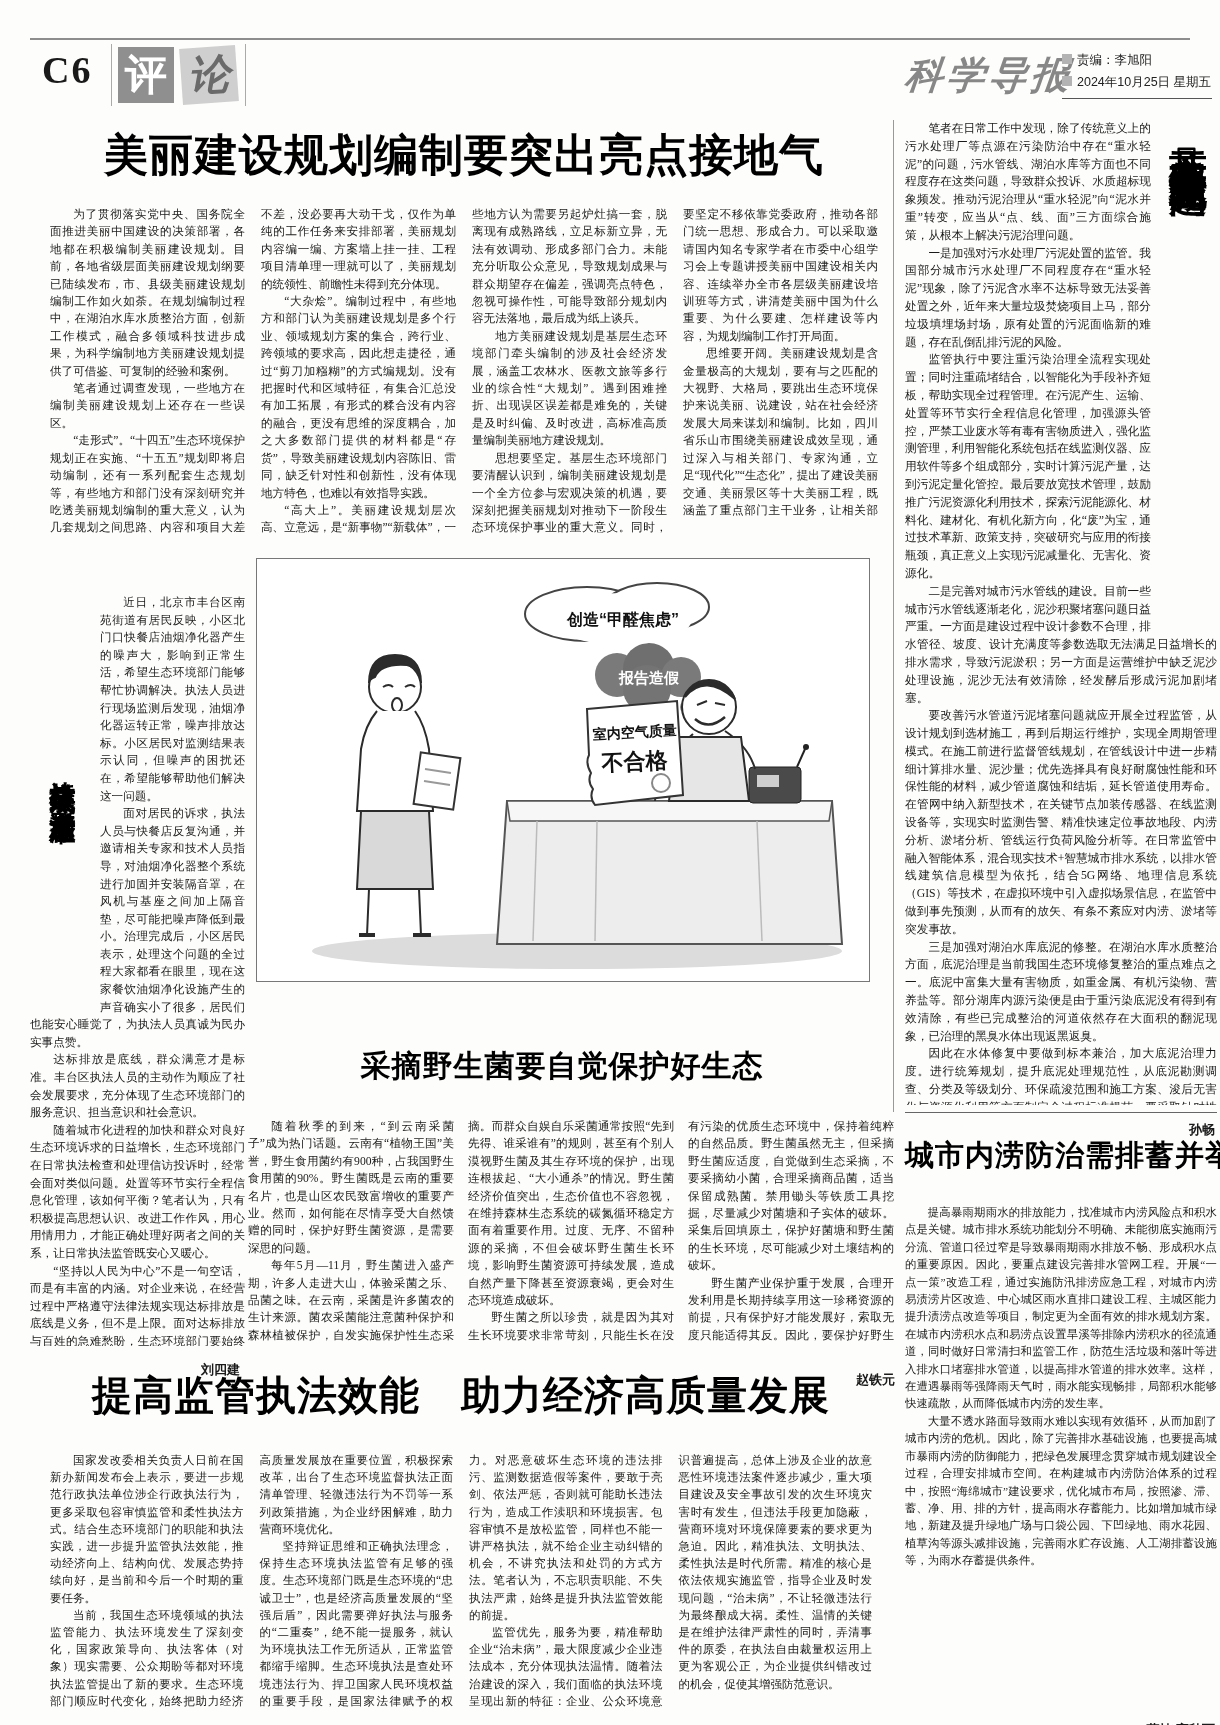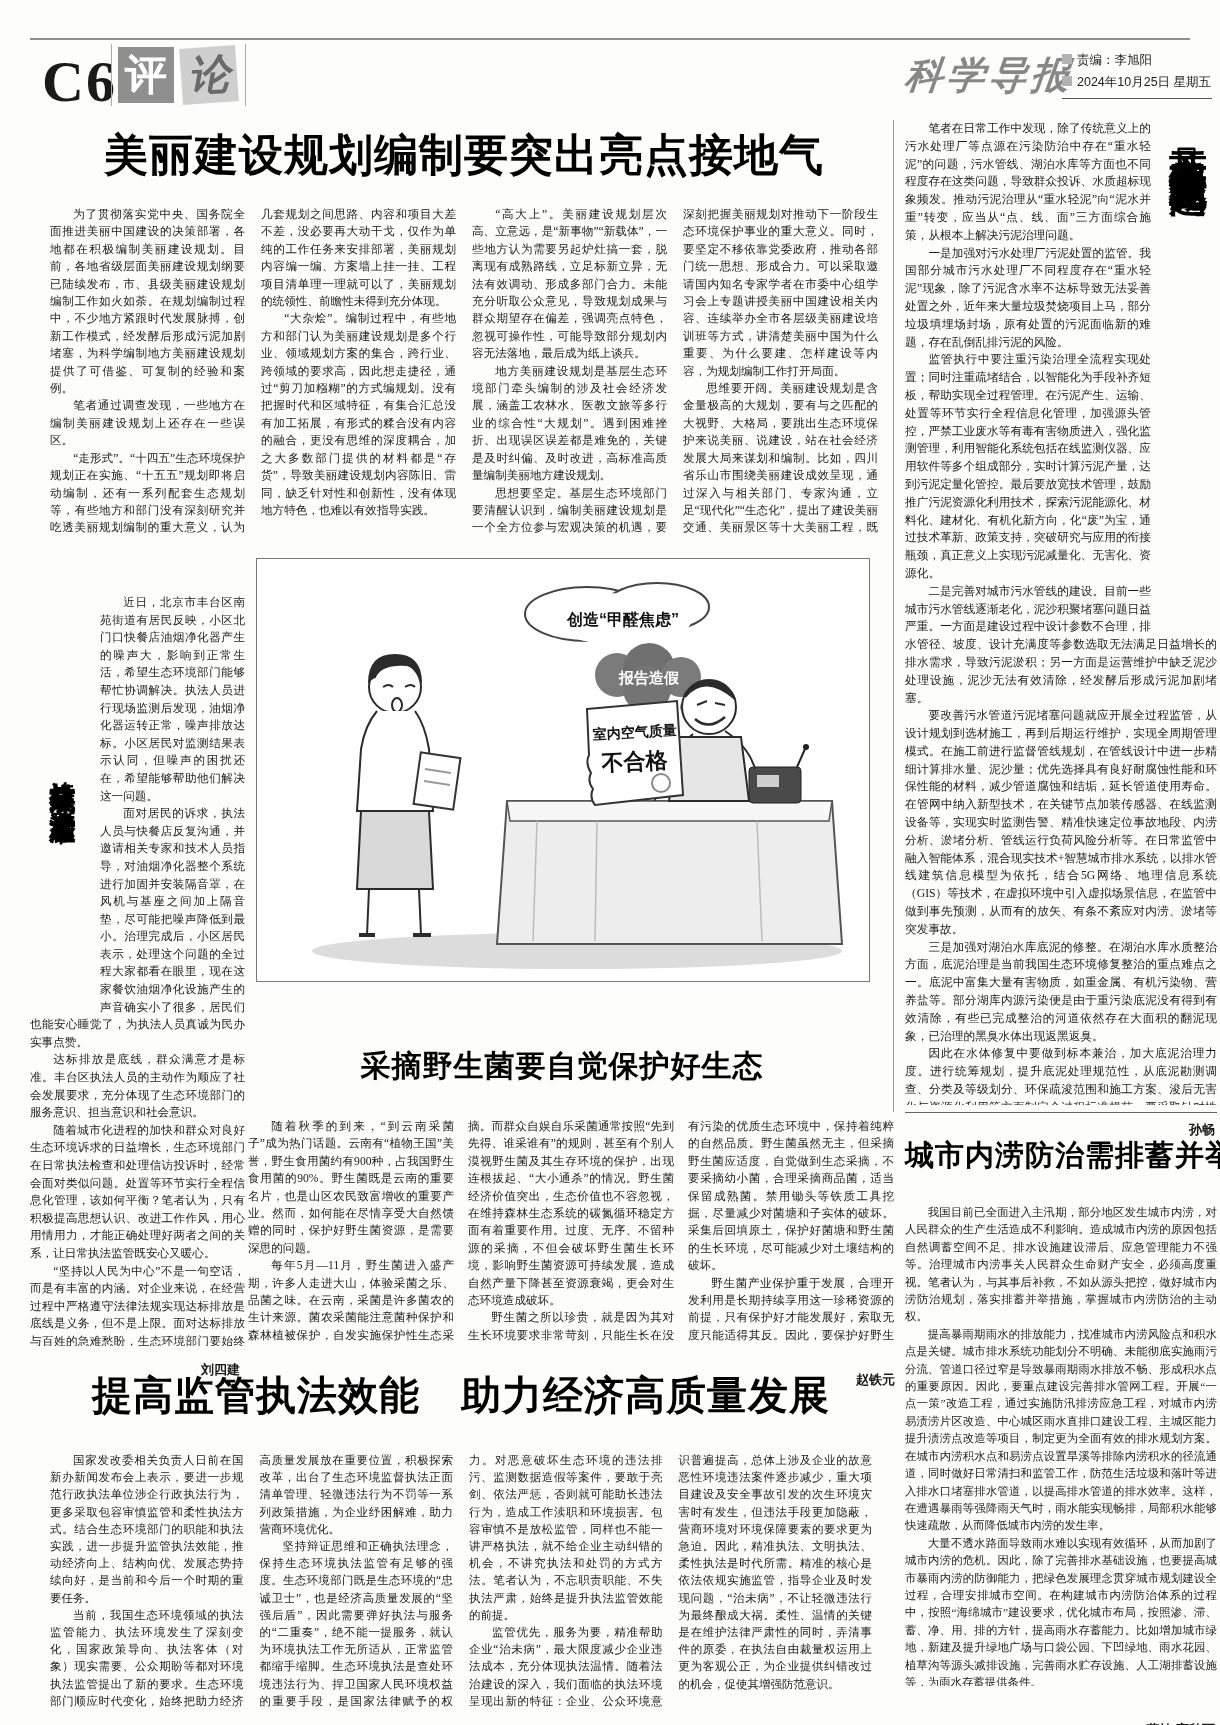--- a/index.html
+++ b/index.html
@@ -1,20 +1,20 @@
 <!DOCTYPE html>
 <html><head>
 <meta charset="utf-8">
 <style>
   html,body{margin:0;padding:0;background:#e9e7e2;}
   #page{position:relative;width:1220px;height:1725px;background:#fdfdfb;margin:0 auto;
         font-family:"Liberation Serif","DejaVu Serif",serif;color:#1a1a1a;overflow:hidden;}
   .hairline{position:absolute;background:#8d8d8d;}
   
-  #pageno{position:absolute;left:42px;top:48px;font-size:58px;font-weight:bold;
+  #pageno{position:absolute;left:42px;top:48px;font-size:38px;font-weight:bold;
           font-family:"Liberation Serif",serif;letter-spacing:2px;}
   .secblock{position:absolute;top:47px;width:56px;height:56px;text-align:center;line-height:56px;
             font-size:42px;font-weight:bold;font-family:"Liberation Sans",sans-serif;}
   #sec1{left:118px;background:#8f8f8f;color:#fff;}
   #sec2{left:181px;background:#cfcfcf;color:#6a6a6a;font-family:"Liberation Serif",serif;
         font-style:italic;transform:rotate(-4deg);}
   .vline{position:absolute;width:1px;background:#aaa;}
   #masthead{position:absolute;left:905px;top:50px;width:180px;font-size:38px;color:#878787;
             font-style:italic;font-weight:bold;letter-spacing:4px;white-space:nowrap;
             transform:skewX(-6deg);}
@@ -77,21 +77,21 @@
   <div class="hmeta" style="top:52px;">
     <span class="sq"></span><span>责编：李旭阳</span>
   </div>
   <div class="hmeta" style="top:74px;">
     <span class="sq"></span><span>2024年10月25日  星期五</span>
   </div>
   <div class="hairline" style="left:1062px;top:98px;width:150px;height:1px;background:#555;"></div>
 
   <div class="headline" style="left:50px;top:126px;width:828px;font-size:44px;">美丽建设规划编制要突出亮点接地气</div>
   <div id="a0-body" class="body">
-    <p>为了贯彻落实党中央、国务院全面推进美丽中国建设的决策部署，各地都在积极编制美丽建设规划。目前，各地省级层面美丽建设规划纲要已陆续发布，市、县级美丽建设规划编制工作如火如荼。在规划编制过程中，不少地方紧跟时代发展脉搏，创新工作模式，经发酵后形成污泥加剧堵塞，为科学编制地方美丽建设规划提供了可借鉴、可复制的经验和案例。</p>
+    <p>为了贯彻落实党中央、国务院全面推进美丽中国建设的决策部署，各地都在积极编制美丽建设规划。目前，各地省级层面美丽建设规划纲要已陆续发布，市、县级美丽建设规划编制工作如火如荼。在规划编制过程中，在湖泊水库水质整治方面，创新工作模式，融合多领域科技进步成果，为科学编制地方美丽建设规划提供了可借鉴、可复制的经验和案例。</p>
     <p>笔者通过调查发现，一些地方在编制美丽建设规划上还存在一些误区。</p>
     <p>“走形式”。“十四五”生态环境保护规划正在实施、“十五五”规划即将启动编制，还有一系列配套生态规划等，有些地方和部门没有深刻研究并吃透美丽规划编制的重大意义，认为几套规划之间思路、内容和项目大差不差，没必要再大动干戈，仅作为单纯的工作任务来安排部署，美丽规划内容编一编、方案墙上挂一挂、工程项目清单理一理就可以了，美丽规划的统领性、前瞻性未得到充分体现。</p>
     <p>“大杂烩”。编制过程中，有些地方和部门认为美丽建设规划是多个行业、领域规划方案的集合，跨行业、跨领域的要求高，因此想走捷径，通过“剪刀加糨糊”的方式编规划。没有把握时代和区域特征，有集合汇总没有加工拓展，有形式的糅合没有内容的融合，更没有思维的深度耦合，加之大多数部门提供的材料都是“存货”，导致美丽建设规划内容陈旧、雷同，缺乏针对性和创新性，没有体现地方特色，也难以有效指导实践。</p>
     <p>“高大上”。美丽建设规划层次高、立意远，是“新事物”“新载体”，一些地方认为需要另起炉灶搞一套，脱离现有成熟路线，立足标新立异，无法有效调动、形成多部门合力。未能充分听取公众意见，导致规划成果与群众期望存在偏差，强调亮点特色，忽视可操作性，可能导致部分规划内容无法落地，最后成为纸上谈兵。</p>
     <p>地方美丽建设规划是基层生态环境部门牵头编制的涉及社会经济发展，涵盖工农林水、医教文旅等多行业的综合性“大规划”。遇到困难挫折、出现误区误差都是难免的，关键是及时纠偏、及时改进，高标准高质量编制美丽地方建设规划。</p>
     <p>思想要坚定。基层生态环境部门要清醒认识到，编制美丽建设规划是一个全方位参与宏观决策的机遇，要深刻把握美丽规划对推动下一阶段生态环境保护事业的重大意义。同时，要坚定不移依靠党委政府，推动各部门统一思想、形成合力。可以采取邀请国内知名专家学者在市委中心组学习会上专题讲授美丽中国建设相关内容、连续举办全市各层级美丽建设培训班等方式，讲清楚美丽中国为什么重要、为什么要建、怎样建设等内容，为规划编制工作打开局面。</p>
     <p>思维要开阔。美丽建设规划是含金量极高的大规划，要有与之匹配的大视野、大格局，要跳出生态环境保护来说美丽、说建设，站在社会经济发展大局来谋划和编制。比如，四川省乐山市围绕美丽建设成效呈现，通过深入与相关部门、专家沟通，立足“现代化”“生态化”，提出了建设美丽交通、美丽景区等十大美丽工程，既涵盖了重点部门主干业务，让相关部门有参与感，又充实、丰富了“美丽”含量。</p>
 
   </div>
   <div class="author" style="left:760px;top:528px;width:105px;">任理军</div>
@@ -209,20 +209,19 @@
     <p>国家发改委相关负责人日前在国新办新闻发布会上表示，要进一步规范行政执法单位涉企行政执法行为，更多采取包容审慎监管和柔性执法方式。结合生态环境部门的职能和执法实践，进一步提升监管执法效能，推动经济向上、结构向优、发展态势持续向好，是当前和今后一个时期的重要任务。</p>
     <p>当前，我国生态环境领域的执法监管能力、执法环境发生了深刻变化，国家政策导向、执法客体（对象）现实需要、公众期盼等都对环境执法监管提出了新的要求。生态环境部门顺应时代变化，始终把助力经济高质量发展放在重要位置，积极探索改革，出台了生态环境监督执法正面清单管理、轻微违法行为不罚等一系列政策措施，为企业纾困解难，助力营商环境优化。</p>
     <p>坚持辩证思维和正确执法理念，保持生态环境执法监管有足够的强度。生态环境部门既是生态环境的“忠诚卫士”，也是经济高质量发展的“坚强后盾”，因此需要弹好执法与服务的“二重奏”，绝不能一提服务，就认为环境执法工作无所适从，正常监管都缩手缩脚。生态环境执法是查处环境违法行为、捍卫国家人民环境权益的重要手段，是国家法律赋予的权力。对恶意破坏生态环境的违法排污、监测数据造假等案件，要敢于亮剑、依法严惩，否则就可能助长违法行为，造成工作渎职和环境损害。包容审慎不是放松监管，同样也不能一讲严格执法，就不给企业主动纠错的机会，不讲究执法和处罚的方式方法。笔者认为，不忘职责职能、不失执法严肃，始终是提升执法监管效能的前提。</p>
     <p>监管优先，服务为要，精准帮助企业“治未病”，最大限度减少企业违法成本，充分体现执法温情。随着法治建设的深入，我们面临的执法环境呈现出新的特征：企业、公众环境意识普遍提高，总体上涉及企业的故意恶性环境违法案件逐步减少，重大项目建设及安全事故引发的次生环境灾害时有发生，但违法手段更加隐蔽，营商环境对环境保障要素的要求更为急迫。因此，精准执法、文明执法、柔性执法是时代所需。精准的核心是依法依规实施监管，指导企业及时发现问题，“治未病”，不让轻微违法行为最终酿成大祸。柔性、温情的关键是在维护法律严肃性的同时，弄清事件的原委，在执法自由裁量权运用上更为客观公正，为企业提供纠错改过的机会，促使其增强防范意识。</p>
 
   </div>
   <div class="author" style="left:762px;top:1692px;width:105px;">石常献</div>
 
   <div class="headline" style="left:905px;top:1136px;width:312px;font-size:29px;">城市内涝防治需排蓄并举</div>
   <div id="a5-body" class="body">
-    <p>我国目前已全面进入主汛期，部分地区发生城市内涝，对人民群众的生产生活造成不利影响。造成城市内涝的原因包括自然调蓄空间不足、排水设施建设滞后、应急管理能力不强等。治理城市内涝事关人民群众生命财产安全，必须高度重视。笔者认为，与其事后补救，不如从源头把控，做好城市内涝防治规划，落实排蓄并举措施，掌握城市内涝防治的主动权。</p>
     <p>提高暴雨期雨水的排放能力，找准城市内涝风险点和积水点是关键。城市排水系统功能划分不明确、未能彻底实施雨污分流、管道口径过窄是导致暴雨期雨水排放不畅、形成积水点的重要原因。因此，要重点建设完善排水管网工程。开展“一点一策”改造工程，通过实施防汛排涝应急工程，对城市内涝易渍涝片区改造、中心城区雨水直排口建设工程、主城区能力提升渍涝点改造等项目，制定更为全面有效的排水规划方案。在城市内涝积水点和易涝点设置旱溪等排除内涝积水的径流通道，同时做好日常清扫和监管工作，防范生活垃圾和落叶等进入排水口堵塞排水管道，以提高排水管道的排水效率。这样，在遭遇暴雨等强降雨天气时，雨水能实现畅排，局部积水能够快速疏散，从而降低城市内涝的发生率。</p>
     <p>大量不透水路面导致雨水难以实现有效循环，从而加剧了城市内涝的危机。因此，除了完善排水基础设施，也要提高城市暴雨内涝的防御能力，把绿色发展理念贯穿城市规划建设全过程，合理安排城市空间。在构建城市内涝防治体系的过程中，按照“海绵城市”建设要求，优化城市布局，按照渗、滞、蓄、净、用、排的方针，提高雨水存蓄能力。比如增加城市绿地，新建及提升绿地广场与口袋公园、下凹绿地、雨水花园、植草沟等源头减排设施，完善雨水贮存设施、人工湖排蓄设施等，为雨水存蓄提供条件。</p>
 
   </div>
   <div class="author" style="left:1075px;top:1688px;width:140px;">蓝楠  高秋丽</div>
 
 </div>
 
 </body></html>

